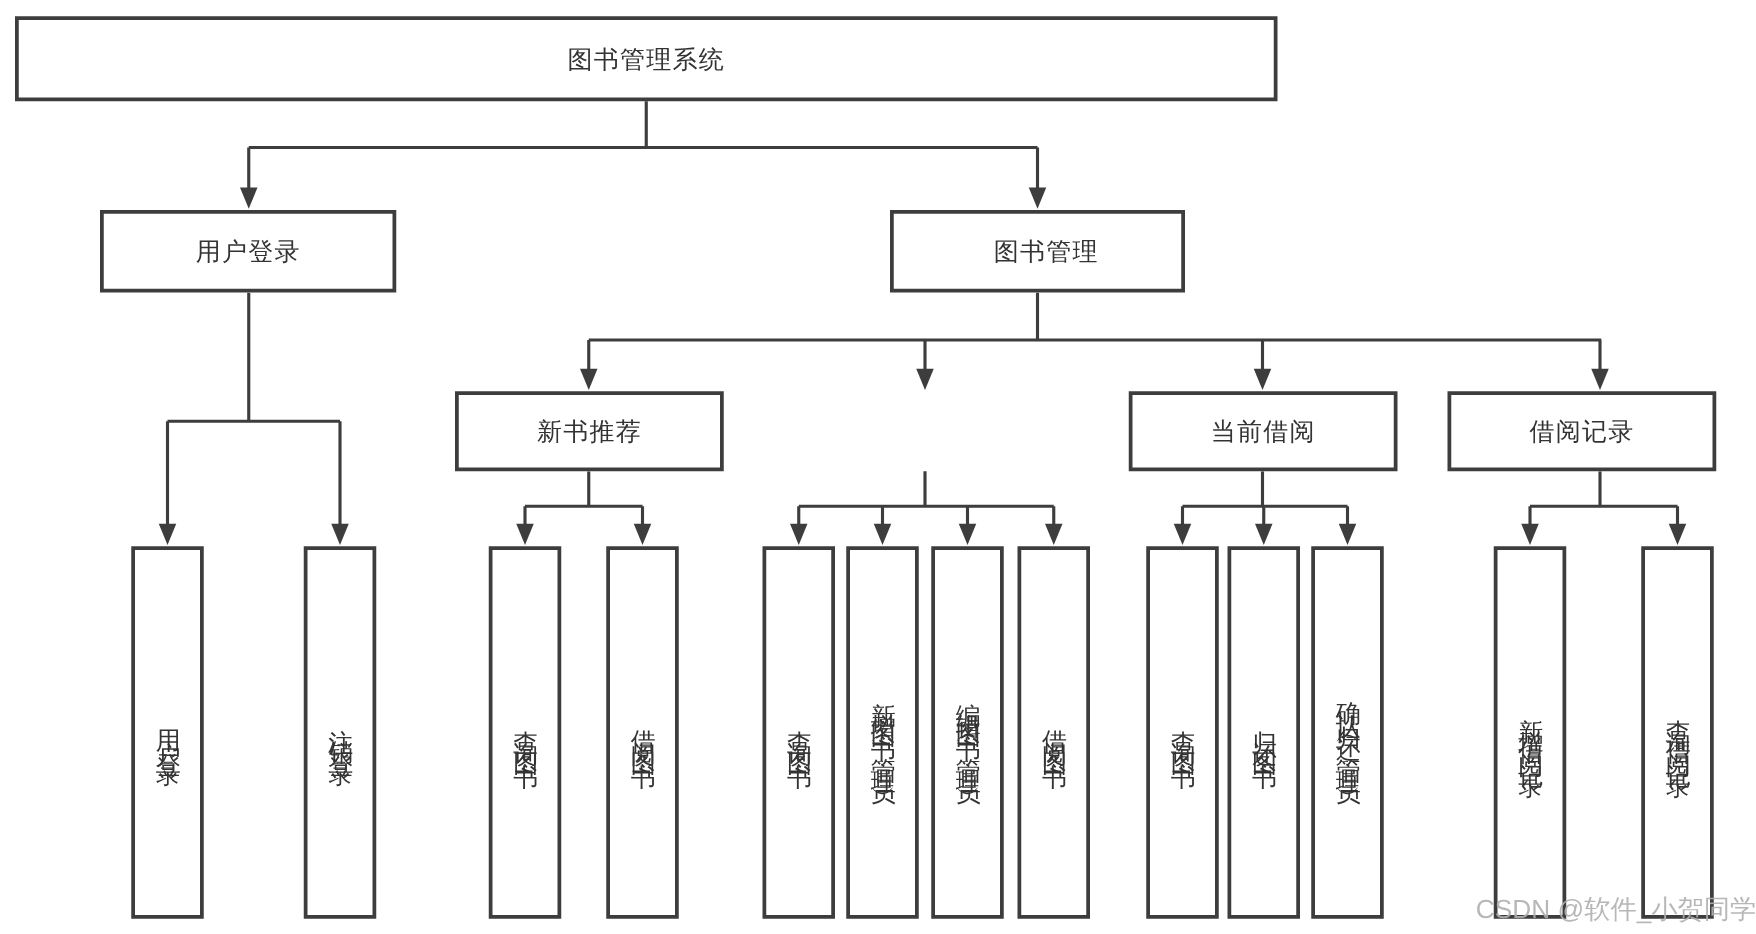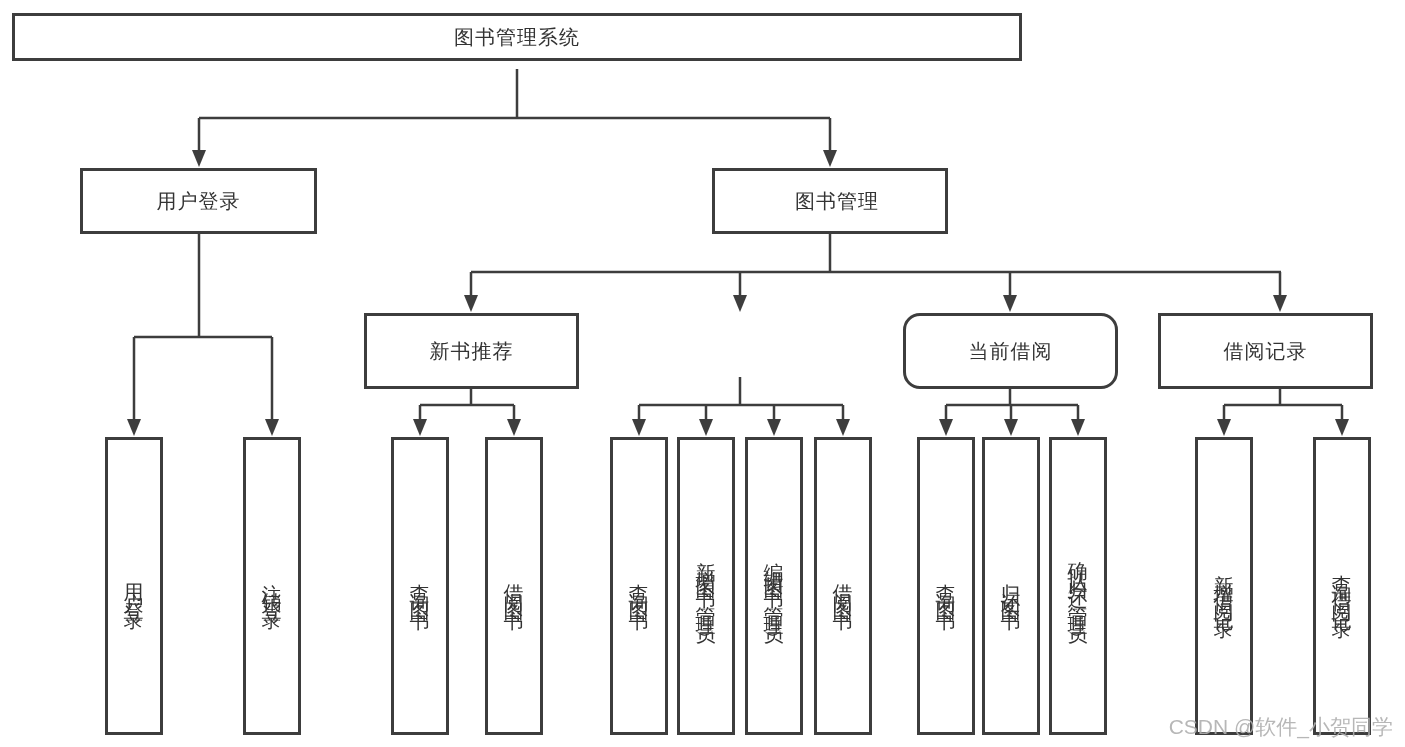--- a/index.html
+++ b/index.html
@@ -29,27 +29,27 @@
     box-sizing: border-box;
     border: 3px solid var(--line);
     background: #fff;
     display: flex;
     align-items: center;
     justify-content: center;
     color: var(--text);
     font-size: 20px;
     letter-spacing: 1px;
   }
-  .root-box   { left: 12px;  top: 13px;  width: 1010px; height: 48px; }
+  .root-box   { left: 12px;  top: 13px;  width: 1010px; height: 68px; }
   .lvl1-login { left: 80px;  top: 168px; width: 237px;  height: 66px; }
   .lvl1-mgmt  { left: 712px; top: 168px; width: 236px;  height: 66px; padding-left: 14px; }
-  .lvl2 { top: 313px; width: 215px; height: 76px; }
+  .lvl2 { top: 313px; width: 215px; height: 64px; }
   .lvl2-a { left: 364px; }
   .lvl2-b { left: 633px; }
-  .lvl2-c { left: 903px; border-radius: 17px; }
+  .lvl2-c { left: 903px; }
   .lvl2-d { left: 1158px; }
   .leaf { top: 437px; width: 58px; height: 298px; }
   .leaf span {
     writing-mode: vertical-rl;
     text-orientation: mixed;
     letter-spacing: 9px;
     line-height: 1;
   }
   .leaf-1  { left: 105px; }
   .leaf-2  { left: 243px; }
@@ -59,21 +59,21 @@
   .leaf-6  { left: 677px; }
   .leaf-7  { left: 745px; }
   .leaf-8  { left: 814px; }
   .leaf-9  { left: 917px; }
   .leaf-10 { left: 982px; }
   .leaf-11 { left: 1049px; }
   .leaf-12 { left: 1195px; }
   .leaf-13 { left: 1313px; }
   .watermark {
     position: absolute;
-    right: 12px;
+    right: 0;
     bottom: 6px;
     font-size: 21px;
     color: var(--watermark);
     opacity: 0.9;
     z-index: 5;
     white-space: nowrap;
   }
 </style>
 </head>
 <body>

